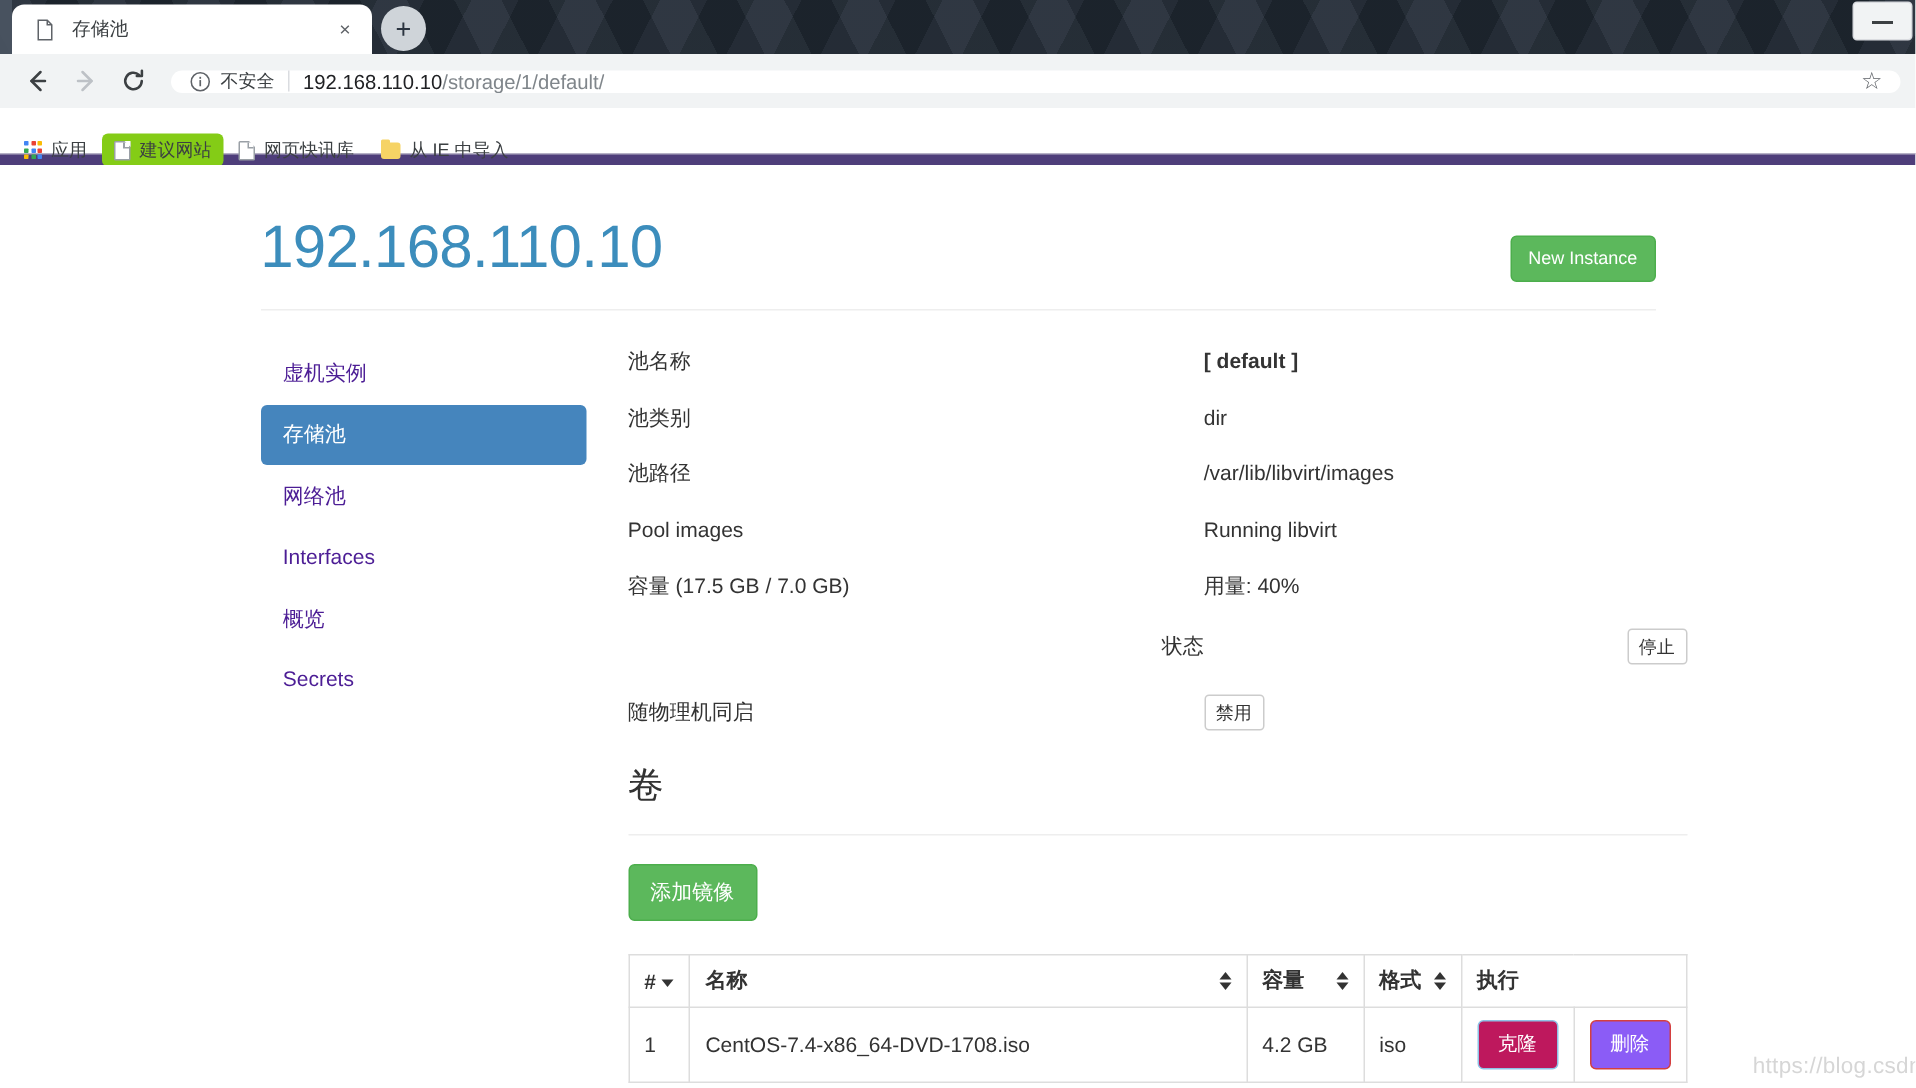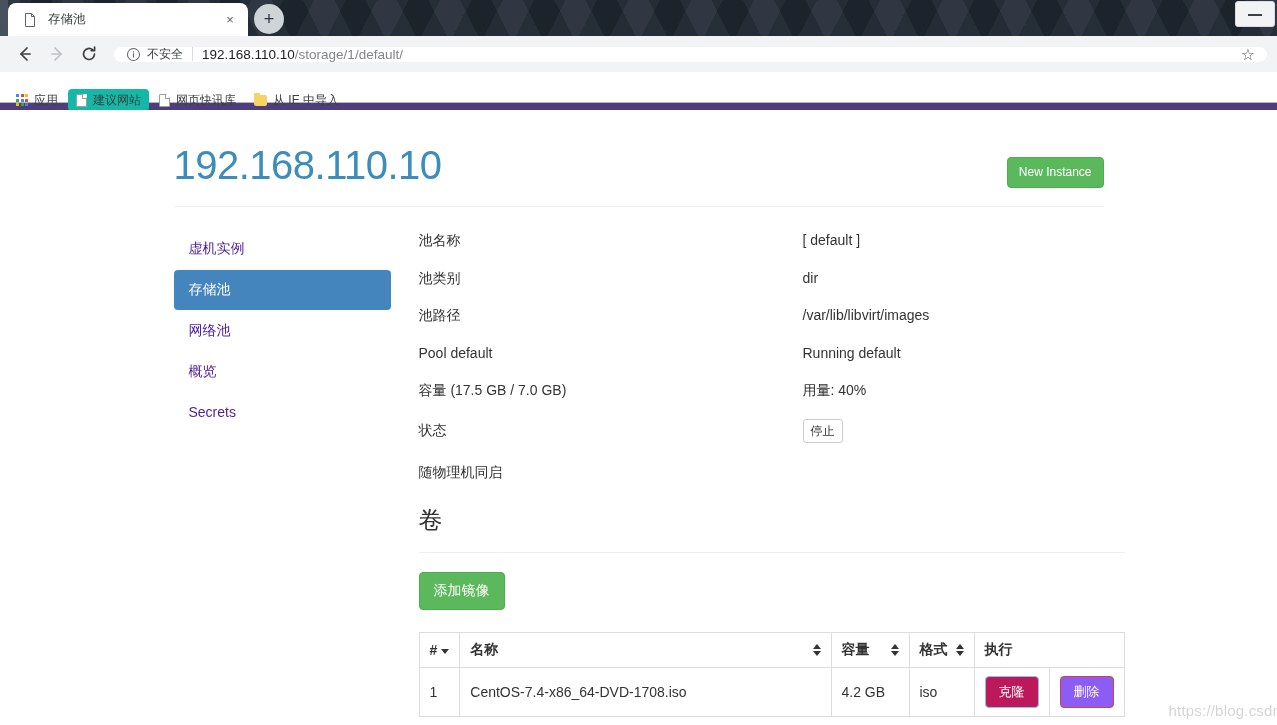--- a/index.html
+++ b/index.html
@@ -169,21 +169,21 @@
     display: flex; align-items: center;
     height: 22px;
     padding: 0 8px;
     border-radius: 4px;
     font-size: 12px;
     color: #3c4043;
     white-space: nowrap;
     gap: 6px;
     margin-top: 27px;
   }
-  .bm.hover { background: #14b8a6; }
+  .bm.hover { background: #84cc16; }
   .bm-apps-grid {
     display: grid;
     grid-template-columns: repeat(3, 3px);
     grid-template-rows: repeat(3, 3px);
     gap: 1.5px;
   }
   .bm-apps-grid i { display: block; width: 3px; height: 3px; border-radius: .5px; }
   .bm-doc {
     width: 11px; height: 13px;
     border: 1px solid #9aa0a6;
@@ -341,21 +341,21 @@
     font-size: 14px;
     color: #333;
     line-height: 1.4;
   }
   .dl-def {
     flex: 1 1 auto;
     font-size: 14px;
     color: #333;
     line-height: 1.4;
   }
-  .dl-def b { font-weight: normal; }
+  .dl-def b { font-weight: bold; }
 
   h3.vol-title {
     font-size: 24px;
     font-weight: 500;
     color: #333;
     margin: 24px 0 0 0;
     line-height: 1.1;
   }
   hr.vol-rule {
     border: 0;
@@ -536,20 +536,21 @@
       </div>
 
       <hr class="rule">
 
       <div class="body-row">
 
         <nav class="side-nav">
           <a class="nav-item">虚机实例</a>
           <a class="nav-item active">存储池</a>
           <a class="nav-item">网络池</a>
+          <a class="nav-item">Interfaces</a>
           <a class="nav-item">概览</a>
           <a class="nav-item">Secrets</a>
         </nav>
 
         <div class="detail-col">
           <div class="dl">
 
             <div class="dl-row">
               <div class="dl-term">池名称</div>
               <div class="dl-def"><b>[ default ]</b></div>
@@ -559,38 +560,41 @@
               <div class="dl-term">池类别</div>
               <div class="dl-def">dir</div>
             </div>
 
             <div class="dl-row">
               <div class="dl-term">池路径</div>
               <div class="dl-def">/var/lib/libvirt/images</div>
             </div>
 
             <div class="dl-row">
-              <div class="dl-term">Pool default</div>
-              <div class="dl-def">Running default</div>
+              <div class="dl-term">Pool images</div>
+              <div class="dl-def">Running libvirt</div>
             </div>
 
             <div class="dl-row">
               <div class="dl-term">容量 (17.5 GB / 7.0 GB)</div>
               <div class="dl-def">用量: 40%</div>
             </div>
 
-            <div class="dl-row" style="margin-bottom:20px;">
+            <div class="dl-row" style="margin-bottom:20px;text-align:right;">
               <div class="dl-term">状态</div>
               <div class="dl-def">
                 <span class="btn-xs">停止</span>
               </div>
             </div>
 
             <div class="dl-row" style="margin-bottom:0;">
               <div class="dl-term">随物理机同启</div>
+              <div class="dl-def">
+                <span class="btn-xs">禁用</span>
+              </div>
             </div>
 
           </div>
 
           <h3 class="vol-title">卷</h3>
           <hr class="vol-rule">
 
           <div class="add-btn-wrap">
             <a class="btn btn-success">添加镜像</a>
           </div>

